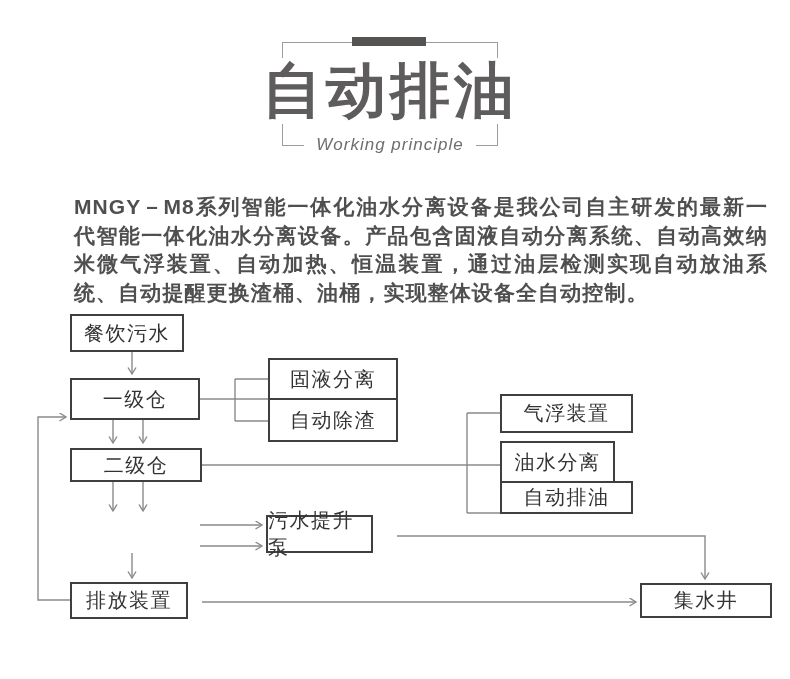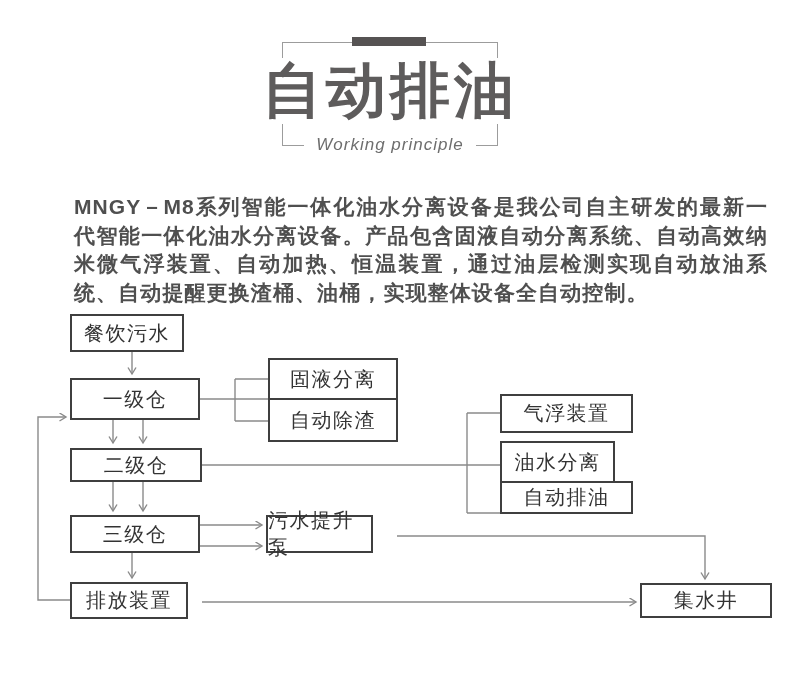--- a/index.html
+++ b/index.html
@@ -93,18 +93,17 @@
   </svg>
 
   <div class="node n-waste">餐饮污水</div>
   <div class="node n-stage1">一级仓</div>
   <div class="node n-solid">固液分离</div>
   <div class="node n-slag">自动除渣</div>
   <div class="node n-stage2">二级仓</div>
   <div class="node n-float">气浮装置</div>
   <div class="node n-oilwater">油水分离</div>
   <div class="node n-oildrain">自动排油</div>
-  <div class="node n-stage3">三级仓</div>
   <div class="node n-pump">污水提升泵</div>
   <div class="node n-discharge">排放装置</div>
   <div class="node n-well">集水井</div>
 
 </div>
 
 </body></html>

